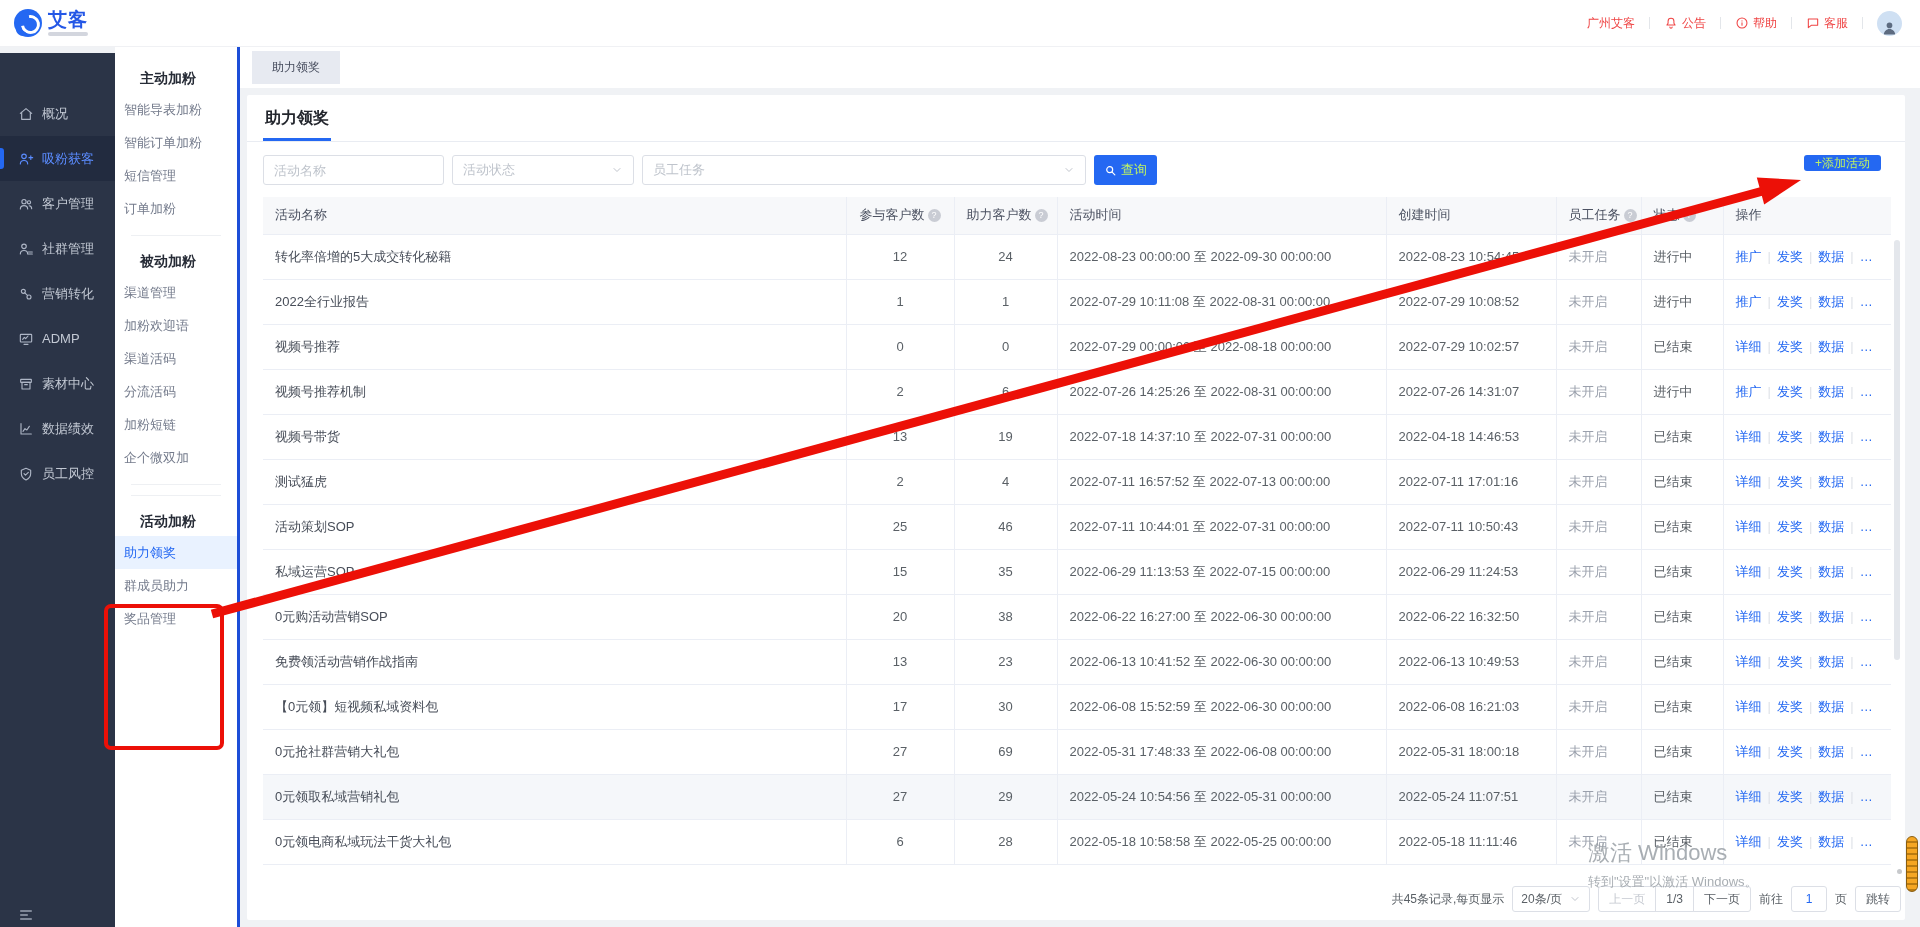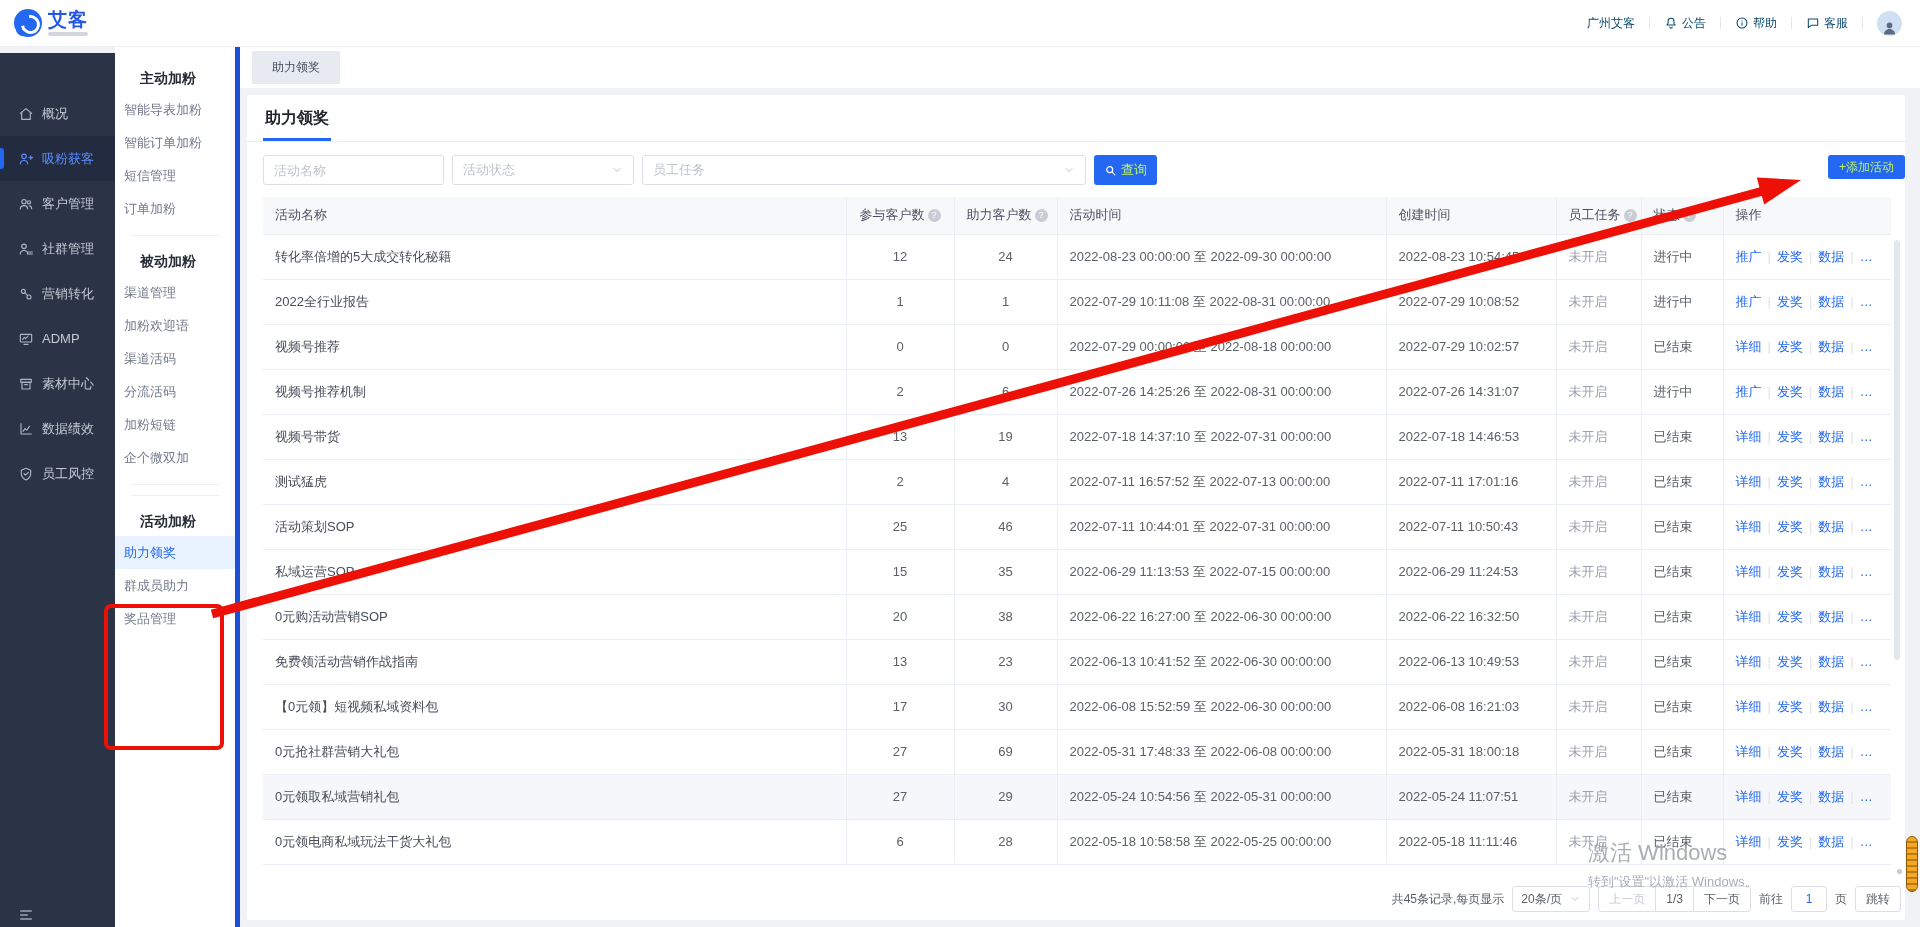--- a/index.html
+++ b/index.html
@@ -8,39 +8,39 @@
 
   
   .topbar { position:absolute; top:0; left:0; width:1920px; height:47px; background:#fff; border-bottom:1px solid #f0f1f4; z-index:6; display:flex; align-items:center; justify-content:space-between; padding:0 18px 0 14px; }
   .logo { display:flex; align-items:center; gap:6px; }
   .logo-badge { width:28px; height:28px; border-radius:50%; background:#2468f2; position:relative; }
   .logo-badge:after { content:""; position:absolute; left:7px; top:6px; width:13px; height:13px; border:3px solid #fff; border-left-color:transparent; border-radius:50%; transform:rotate(35deg); }
   .logo-badge:before { content:""; position:absolute; left:2px; bottom:1px; width:7px; height:7px; background:#2468f2; border-radius:0 0 0 7px; }
   .logo-txts { display:flex; flex-direction:column; line-height:1; }
   .logo-name { font-size:19px; font-weight:bold; color:#2457e6; letter-spacing:1px; }
   .logo-sub { margin-top:3px; width:40px; height:4px; border-radius:2px; background:#aeb4c2; opacity:.55; }
-  .top-right { display:flex; align-items:center; gap:14px; font-size:12px; color:#0c4a6e;text-align:center; }
+  .top-right { display:flex; align-items:center; gap:14px; font-size:12px; color:#ef4444;text-align:center; }
   .top-item { display:flex; align-items:center; gap:4px; cursor:pointer; }
   .top-div { width:1px; height:12px; background:#e3e6ea; }
   .icn { display:inline-flex; width:14px; height:14px; }
   .icn svg { width:100%; height:100%; }
   .avatar { width:25px; height:25px; border-radius:50%; background:#cfe0f3; display:flex; align-items:flex-end; justify-content:center; overflow:hidden; }
   .avatar svg { width:17px; height:17px; }
 
   
   .dark-side { position:absolute; top:53px; left:0; width:115px; height:880px; background:#2b3447; z-index:5; padding-top:38px; }
   .side-item { height:45px; display:flex; align-items:center; gap:8px; padding-left:18px; color:#c3c9d4; font-size:13px; cursor:pointer; position:relative; }
   .side-item .icn { width:16px; height:16px; color:#aeb6c6; }
   .side-item.active { background:#222b3f; color:#5b8cff; }
   .side-item.active .icn { color:#5b8cff; }
   .side-item.active:before { content:""; position:absolute; left:0; top:12px; width:4px; height:21px; background:#2468f2; border-radius:0 3px 3px 0; }
   .side-collapse { position:absolute; left:18px; bottom:10px; width:16px; height:16px; color:#9aa2b2; cursor:pointer; }
 
   
-  .sub-side { position:absolute; top:47px; left:115px; width:125px; height:880px; background:#fff; border-right:5px solid #1d4ed8; z-index:4; padding-top:16px; }
+  .sub-side { position:absolute; top:47px; left:115px; width:125px; height:880px; background:#fff; border-right:3px solid #1d4ed8; z-index:4; padding-top:16px; }
   .sub-title { height:30px; line-height:30px; padding-left:25px; font-size:14px; font-weight:bold; color:#272c37; }
   .sub-item { height:33px; line-height:33px; padding-left:9px; font-size:13px; color:#737a8b; cursor:pointer; }
   .sub-item.active { color:#2468f2; background:#e9f2ff; }
   .sub-div { height:1px; background:#eef0f3; margin:10px 16px; }
 
   
   .content { position:absolute; top:47px; left:240px; width:1680px; height:880px; }
   .tabstrip { height:41px; background:#fff; display:flex; align-items:center; padding-left:12px; }
   .tab { height:33px; padding:0 20px; background:#e7eaf1; color:#454b5c; font-size:12px; display:flex; align-items:center; cursor:pointer; }
   .card { position:absolute; left:7px; top:48px; width:1658px; height:825px; background:#fff; border-radius:2px; }
@@ -50,21 +50,21 @@
   .f-ctrl { height:30px; border:1px solid #dcdfe6; border-radius:3px; font-size:13px; color:#4c5260; background:#fff; padding:0 10px; display:flex; align-items:center; }
   input.f-ctrl::placeholder { color:#bfc4cc; }
   .f-name { width:181px; }
   .f-sel { justify-content:space-between; color:#bfc4cc; cursor:pointer; }
   .f-status { width:182px; }
   .f-task { width:444px; }
   .chev { width:12px; height:12px; color:#c0c4cc; }
   .btn { border:none; border-radius:3px; background:#2468f2; color:#bef264; font-size:13px; cursor:pointer; display:flex; align-items:center; justify-content:center; gap:4px; font-family:inherit;text-align:right; }
   .btn-search { width:63px; height:30px; }
   .btn-search .icn { width:13px; height:13px; color:#fff; }
-  .btn-add { position:absolute; right:0; top:13px; width:77px; height:24px; font-size:12px;margin-left:16px; }
+  .btn-add { position:absolute; right:24px; top:13px; width:77px; height:16px; font-size:12px;margin-left:16px; }
 
   
   table { border-collapse:collapse; table-layout:fixed; margin:0 16px; width:1628px; font-size:13px; }
   th,td { border-bottom:1px solid #ebeef5; border-right:1px solid #ebeef5; overflow:hidden; white-space:nowrap; }
   th:last-child, td:last-child { border-right:none; }
   thead th { background:#f7f8fa; height:37px; font-weight:normal; color:#4c5262; text-align:left; padding:0 12px; }
   tbody td { height:45px; color:#5a6066; padding:0 12px; background:#fff; }
   tbody tr.hovered td { background:#f5f7fa; }
   .col-c { text-align:center !important; }
   td.name { color:#474d58; }
@@ -376,21 +376,21 @@
             <td>2022-07-26 14:31:07</td>
             <td class="task">未开启</td>
             <td>进行中</td>
             <td><a class="op">推广</a><span class="op-sep">|</span><a class="op">发奖</a><span class="op-sep">|</span><a class="op">数据</a><span class="op-sep">|</span><a class="op">…</a></td>
           </tr>
           <tr class="">
             <td class="name">视频号带货</td>
             <td class="col-c">13</td>
             <td class="col-c">19</td>
             <td>2022-07-18 14:37:10 至 2022-07-31 00:00:00</td>
-            <td>2022-07-18 14:46:53</td>
+            <td>2022-04-18 14:46:53</td>
             <td class="task">未开启</td>
             <td>已结束</td>
             <td><a class="op">详细</a><span class="op-sep">|</span><a class="op">发奖</a><span class="op-sep">|</span><a class="op">数据</a><span class="op-sep">|</span><a class="op">…</a></td>
           </tr>
           <tr class="">
             <td class="name">测试猛虎</td>
             <td class="col-c">2</td>
             <td class="col-c">4</td>
             <td>2022-07-11 16:57:52 至 2022-07-13 00:00:00</td>
             <td>2022-07-11 17:01:16</td>

